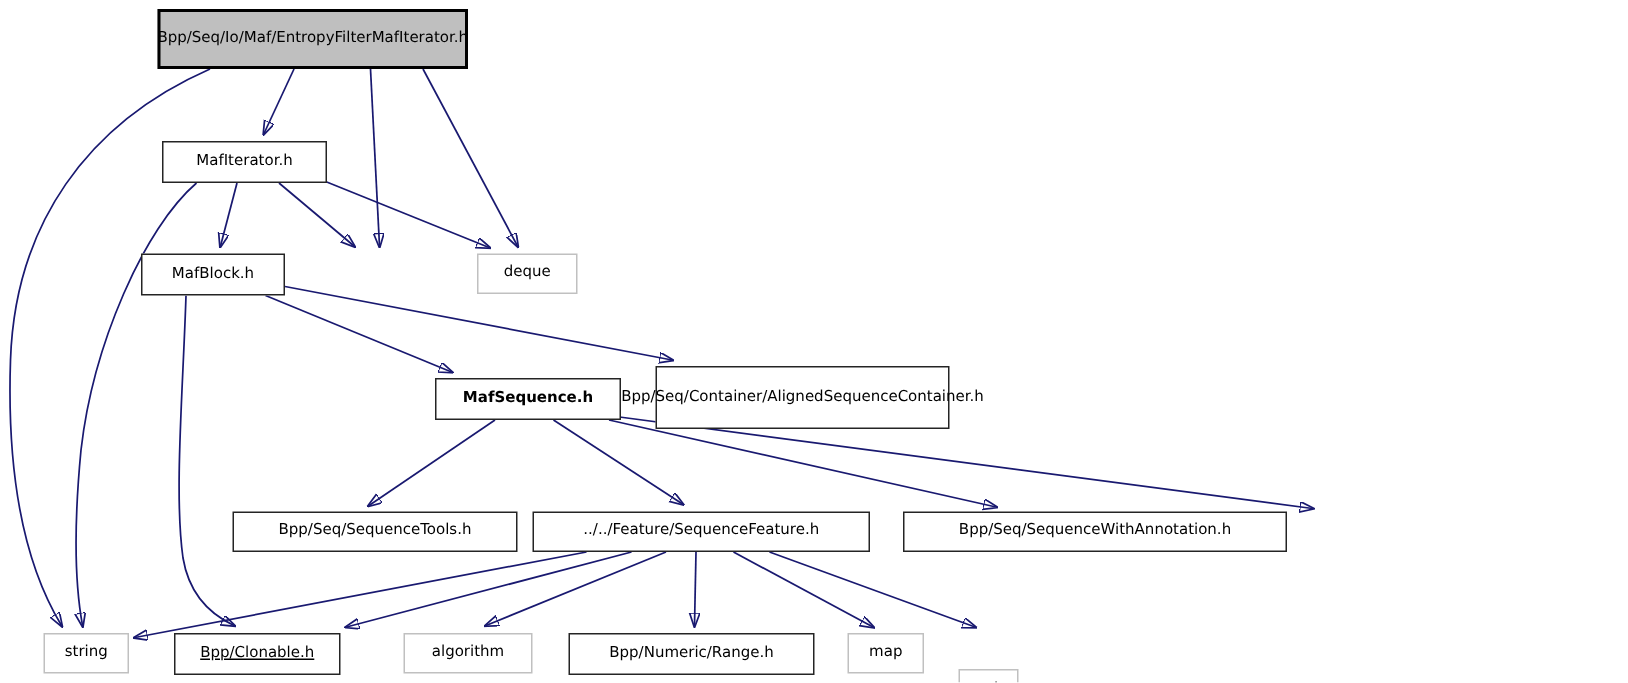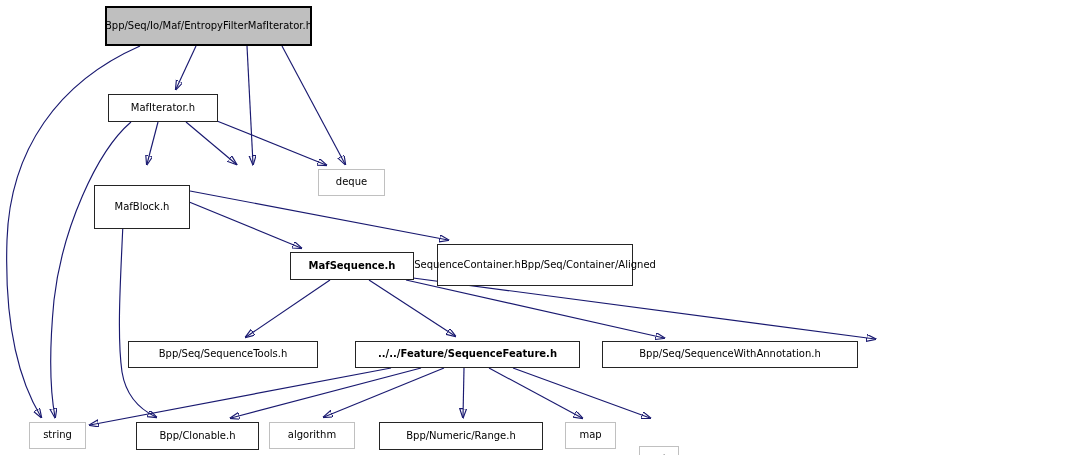--- a/index.html
+++ b/index.html
@@ -55,56 +55,56 @@
 
   <div class="node root" style="left:105px;top:6px;width:207px;height:40px;">
     <span>Bpp/Seq/Io/Maf/EntropyFilter</span>
     <span>MafIterator.h</span>
   </div>
 
   <div class="node internal" style="left:108px;top:94px;width:110px;height:28px;">
     <span>MafIterator.h</span>
   </div>
 
-  <div class="node internal" style="left:94px;top:185px;width:96px;height:44px;">
+  <div class="node internal" style="left:94px;top:169px;width:96px;height:28px;">
     <span>MafBlock.h</span>
   </div>
 
 
   <div class="node external" style="left:318px;top:169px;width:67px;height:27px;">
     <span>deque</span>
   </div>
 
   <div class="node internal" style="left:290px;top:252px;width:124px;height:28px;font-weight:bold;">
     <span>MafSequence.h</span>
   </div>
 
   <div class="node internal" style="left:437px;top:244px;width:196px;height:42px;">
+    <span>Bpp/Seq/Container/Aligned</span>
     <span>SequenceContainer.h</span>
-    <span>Bpp/Seq/Container/Aligned</span>
   </div>
 
-  <div class="node internal" style="left:128px;top:341px;width:190px;height:27px;">
+  <div class="node internal" style="left:155px;top:341px;width:190px;height:27px;">
     <span>Bpp/Seq/SequenceTools.h</span>
   </div>
 
-  <div class="node internal" style="left:355px;top:341px;width:225px;height:27px;font-weight:bold;">
+  <div class="node internal" style="left:355px;top:341px;width:225px;height:27px;">
     <span>../../Feature/SequenceFeature.h</span>
   </div>
 
   <div class="node internal" style="left:602px;top:341px;width:256px;height:27px;">
     <span>Bpp/Seq/SequenceWithAnnotation.h</span>
   </div>
 
 
   <div class="node external" style="left:29px;top:422px;width:57px;height:27px;">
     <span>string</span>
   </div>
 
-  <div class="node internal" style="left:136px;top:422px;width:123px;height:28px;">
+  <div class="node internal" style="left:116px;top:422px;width:111px;height:28px;text-decoration:underline;">
     <span>Bpp/Clonable.h</span>
   </div>
 
   <div class="node external" style="left:269px;top:422px;width:86px;height:27px;">
     <span>algorithm</span>
   </div>
 
   <div class="node internal" style="left:379px;top:422px;width:164px;height:28px;text-align:right;">
     <span>Bpp/Numeric/Range.h</span>
   </div>

